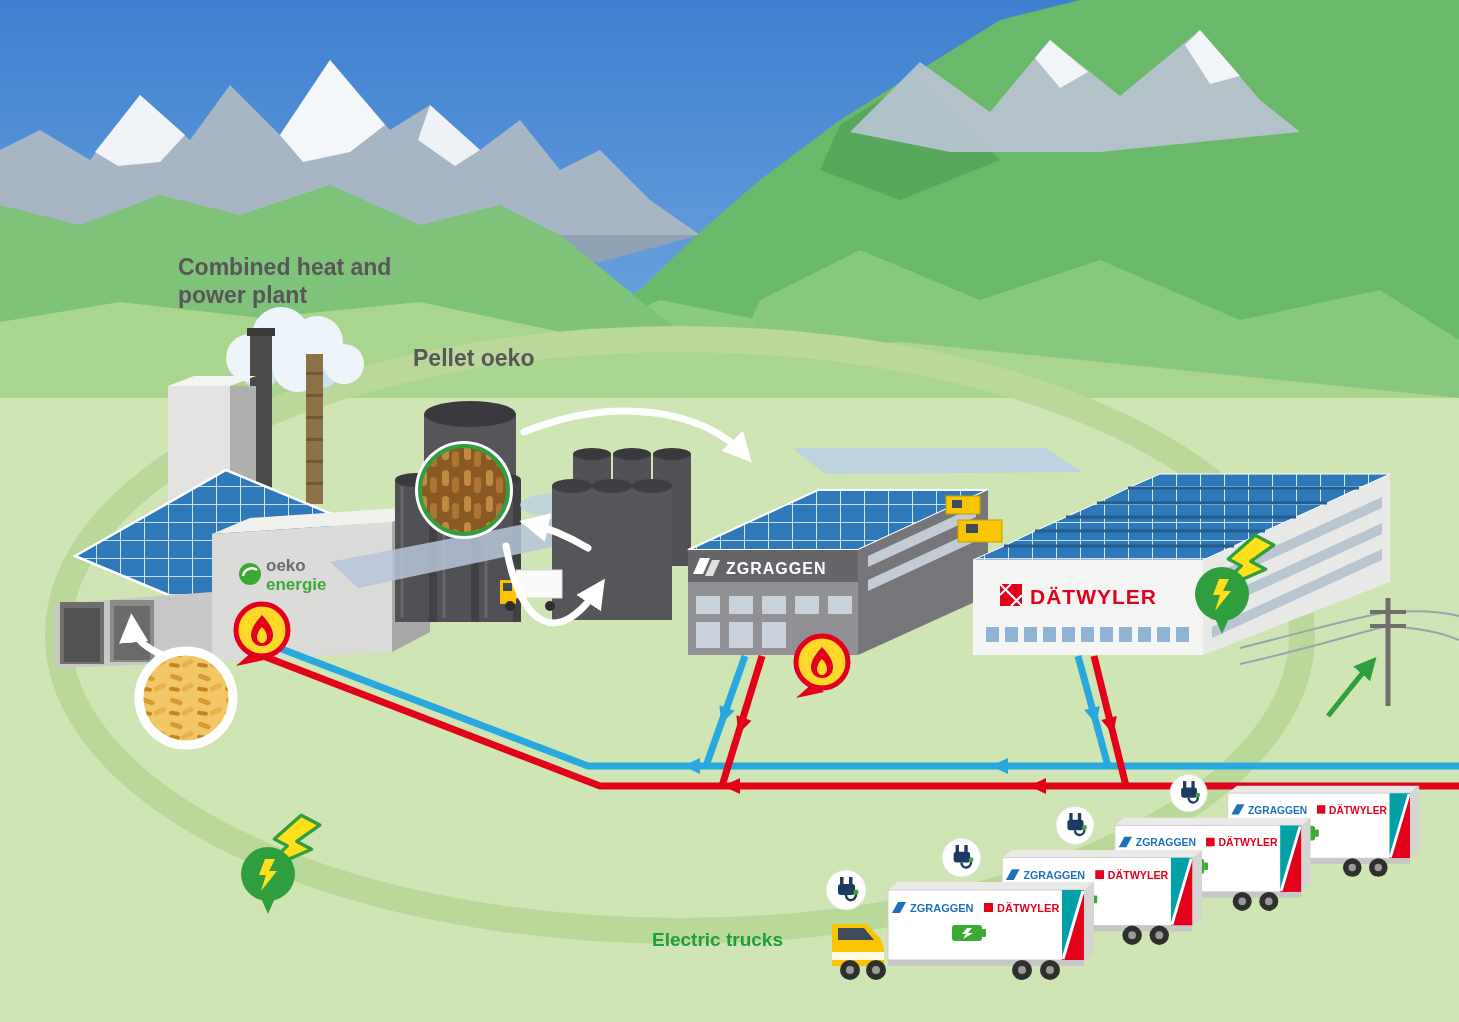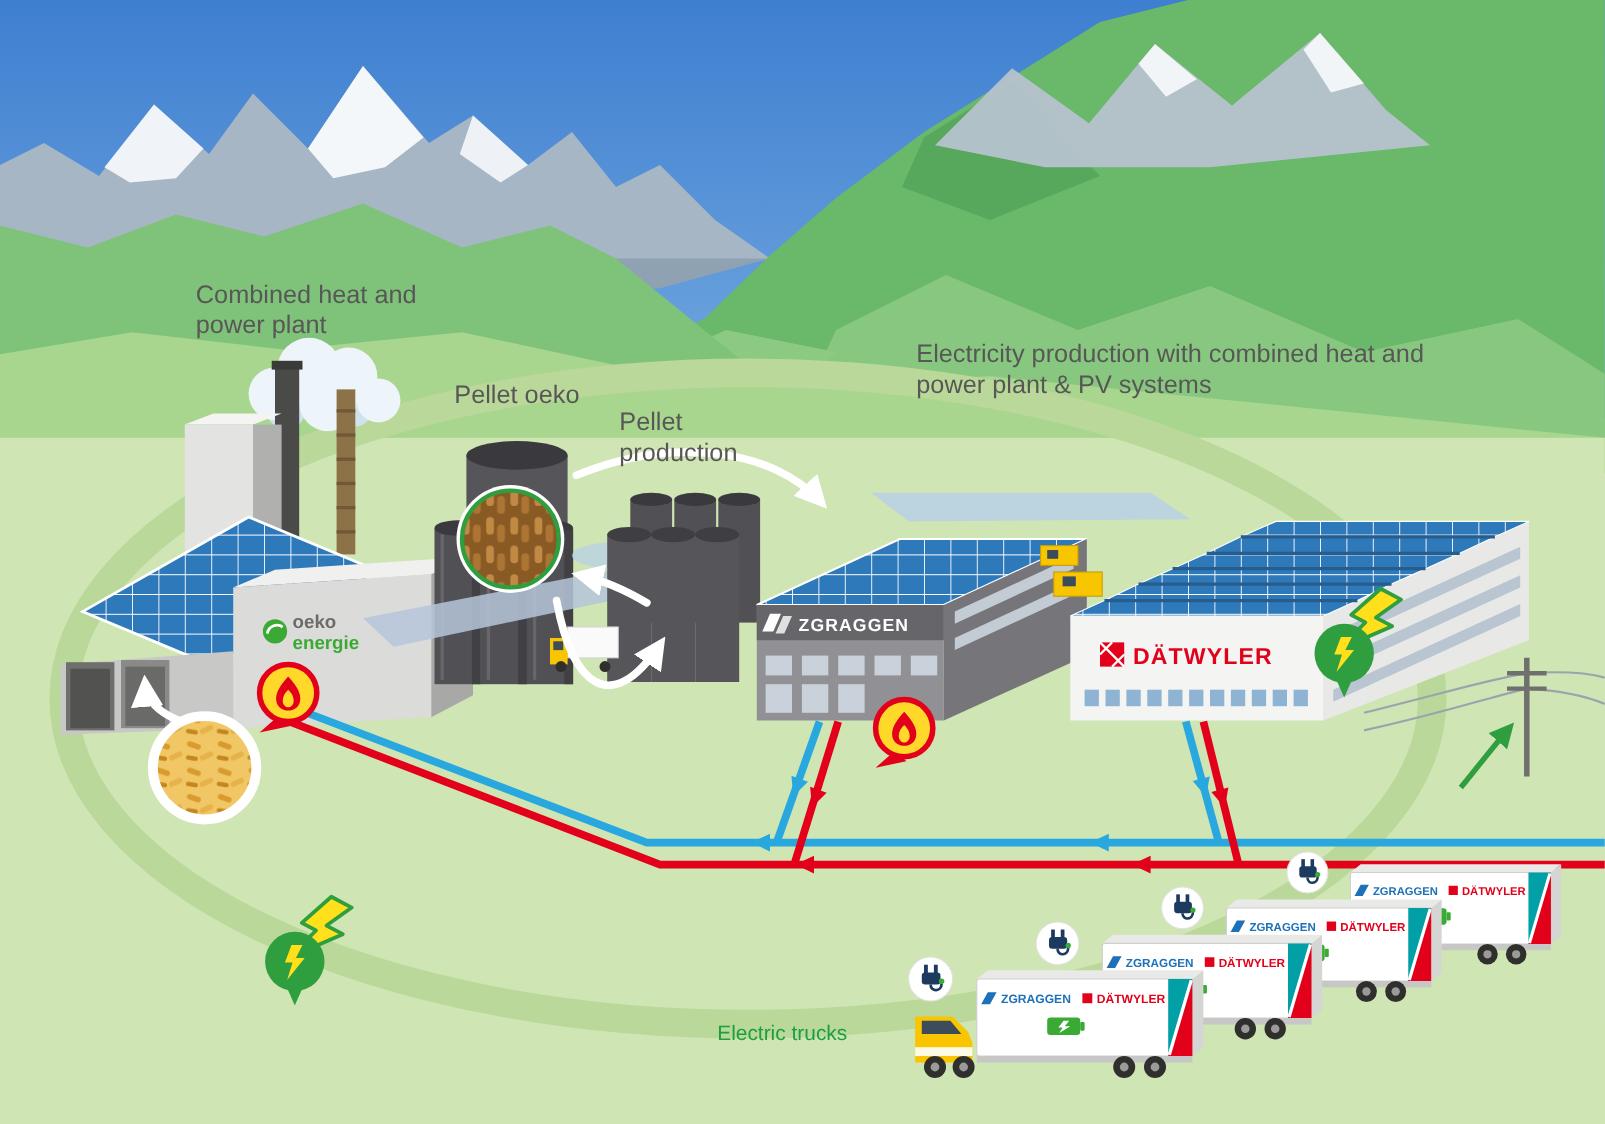--- a/index.html
+++ b/index.html
@@ -1,20 +1,20 @@
 <!DOCTYPE html>
 <html><head>
 <meta charset="utf-8">
 <style>
   *{box-sizing:border-box}
   body{margin:0;background:#e9e9e9}
   .canvas{position:relative;width:1459px;height:1022px;overflow:hidden;
           font-family:"Liberation Sans",sans-serif;background:#cfe5b3}
   .canvas > svg{position:absolute;left:0;top:0}
-  .label{position:absolute;font-weight:400;color:#575756;line-height:1.22}
+  .label{position:absolute;font-weight:700;color:#575756;line-height:1.22}
   .label-combined{left:178px;top:253px;width:245px;font-size:23px}
   .label-silo{left:413px;top:344px;font-size:23px}
   .label-production{left:563px;top:369px;width:155px;font-size:23px}
   .label-electricity{left:833px;top:307px;width:505px;font-size:23px}
   .label-network{left:588px;top:856px;font-size:25px;color:#1d9e41}
   .label-trucks{left:652px;top:928px;font-size:19px;color:#1d9e41}
   svg text{font-family:"Liberation Sans",sans-serif}
 </style>
 </head>
 <body>
@@ -345,17 +345,15 @@
   <g>
     <use href="#truckDef" transform="translate(1170,782) scale(0.93)"></use>
     <use href="#truckDef" transform="translate(1056,814) scale(0.95)"></use>
     <use href="#truckDef" transform="translate(942,846) scale(0.97)"></use>
     <use href="#truckDef" transform="translate(826,878)"></use>
   </g>
 </svg>
 
 <div class="label label-combined">Combined heat and power plant</div>
 <div class="label label-silo">Pellet oeko</div>
-<div class="label label-production">Pellet production</div>
-<div class="label label-electricity">Electricity production with combined heat and power plant &amp; PV systems</div>
 <div class="label label-trucks">Electric trucks</div>
 
 </div>
 
 </body></html>

